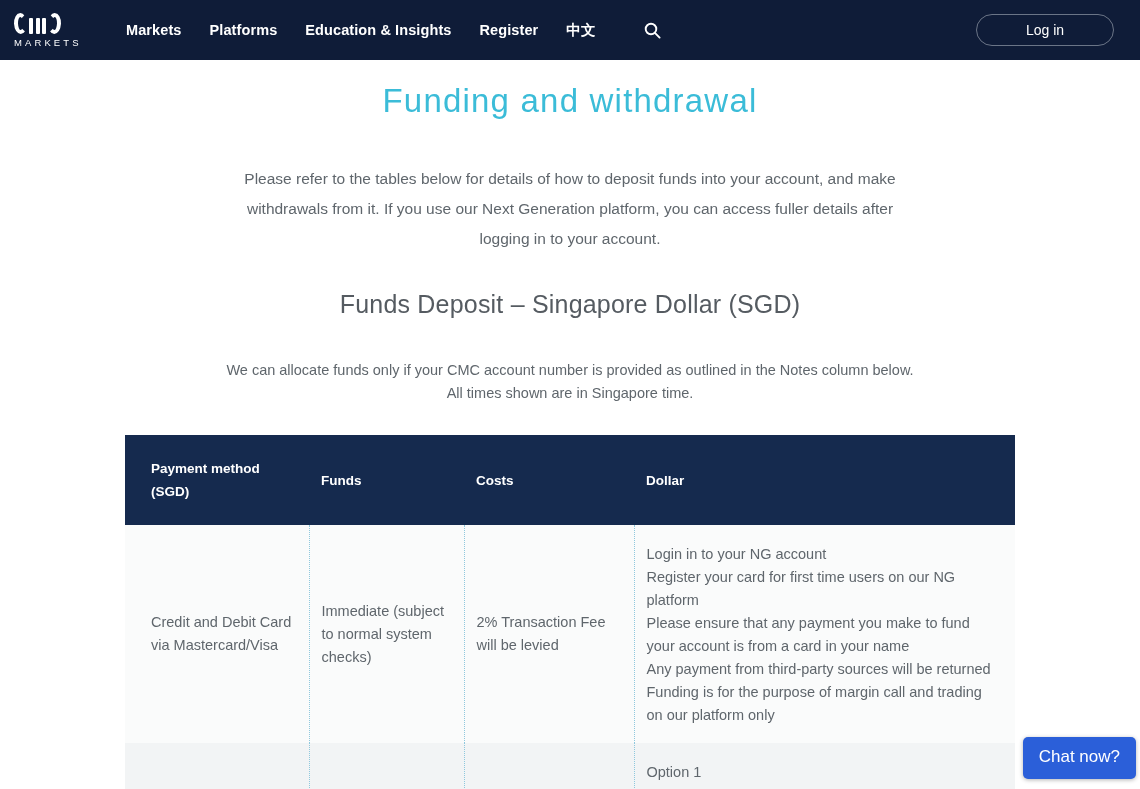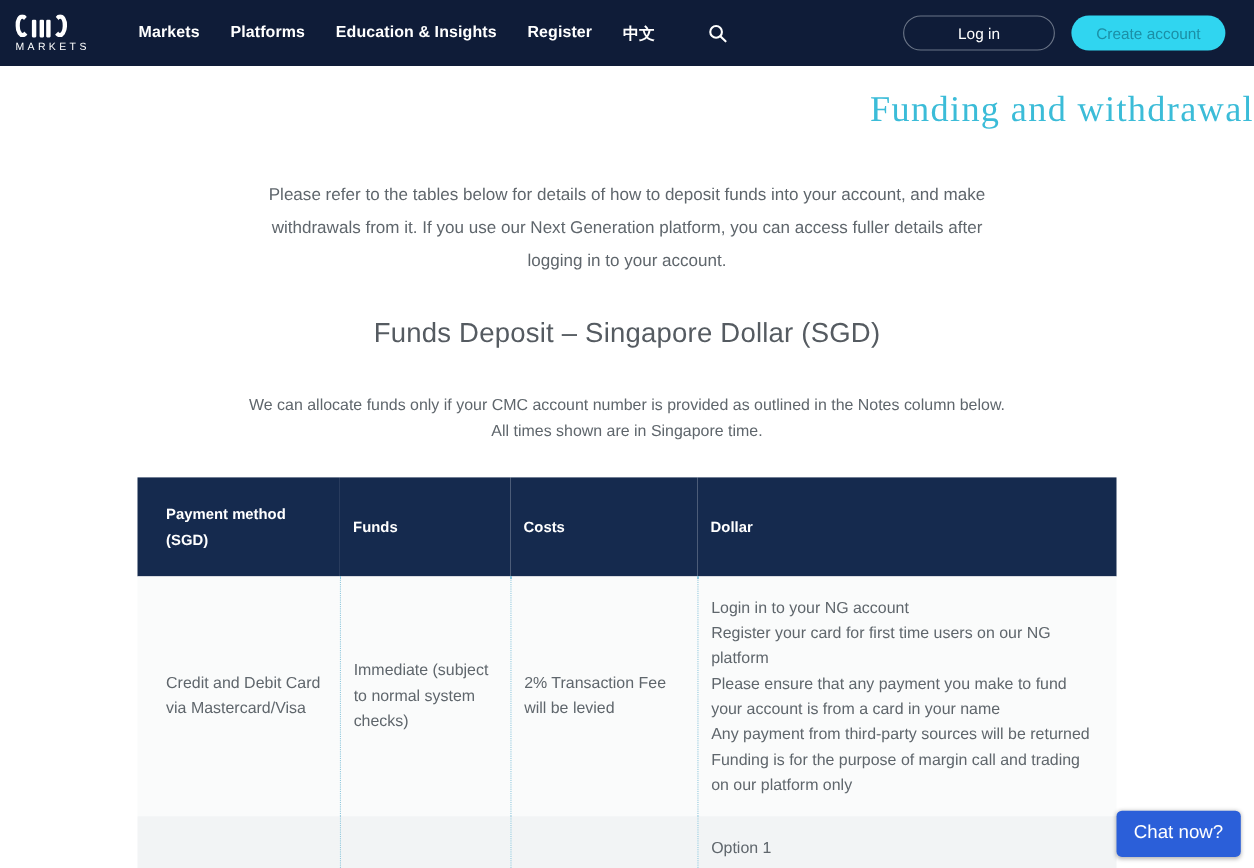--- a/index.html
+++ b/index.html
@@ -111,27 +111,26 @@
     font-family: "Liberation Sans", sans-serif;
     cursor: pointer;
   }
 
   
   .page {
     padding-top: 4px;
   }
 
   .page-title {
-    text-align: right;
+    text-align: center;
     color: #3bbcd8;
     font-size: 33px;
     font-weight: 400;
     letter-spacing: 1.2px;
     margin-top: 18px;
-    font-family: Liberation Serif, serif;
   }
 
   .intro {
     width: 700px;
     margin: 44px auto 0;
     text-align: center;
     font-size: 15.5px;
     line-height: 30px;
     color: #5f666c;
   }
@@ -198,21 +197,21 @@
 
   
   col.c1 { width: 184px; }
   col.c2 { width: 155px; }
   col.c3 { width: 170px; }
   col.c4 { width: 381px; }
 
   
   .chat-widget {
     position: fixed;
-    right: 12px;
+    right: 4px;
     bottom: 10px;
     background: #2b5fd9;
     color: #ffffff;
     font-size: 17px;
     padding: 10px 16px 12px;
     border-radius: 5px;
     box-shadow: 0 1px 4px rgba(0,0,0,0.3);
     cursor: pointer;
     z-index: 50;
     white-space: nowrap;
@@ -246,21 +245,20 @@
     <button class="search-btn">
       <svg width="17" height="17" viewBox="0 0 17 17">
         <circle cx="7" cy="7" r="5.3" fill="none" stroke="#ffffff" stroke-width="1.9"></circle>
         <line x1="10.9" y1="10.9" x2="15.6" y2="15.6" stroke="#ffffff" stroke-width="1.9" stroke-linecap="round"></line>
       </svg>
     </button>
   </nav>
 
   <div class="header-actions">
     <button class="btn-login">Log in</button>
-    <button class="btn-create">Create account</button>
   </div>
 </header>
 
 <main class="page">
 
   <h1 class="page-title">Funding and withdrawal</h1>
 
   <p class="intro">Please refer to the tables below for details of how to deposit funds into your account, and make withdrawals from it. If you use our Next Generation platform, you can access fuller details after logging in to your account.</p>
 
   <h2 class="section-title">Funds Deposit – Singapore Dollar (SGD)</h2>

